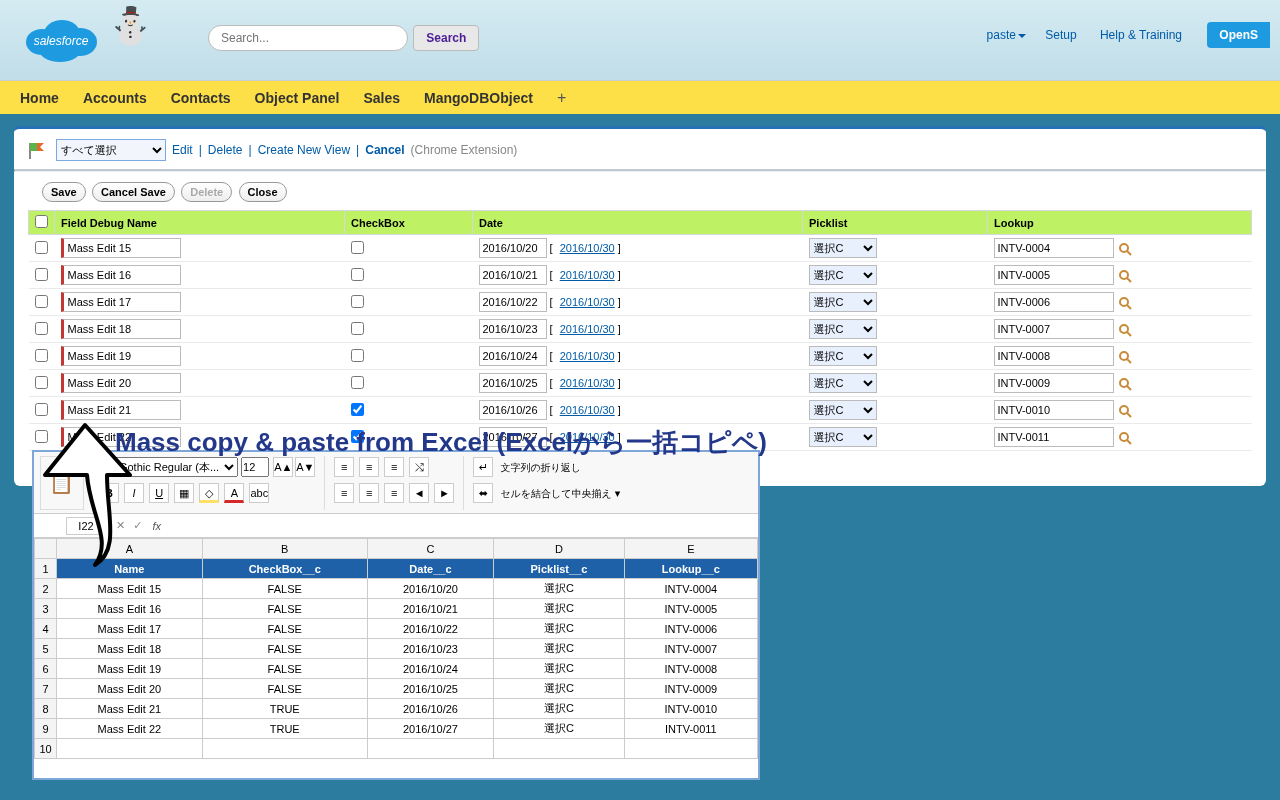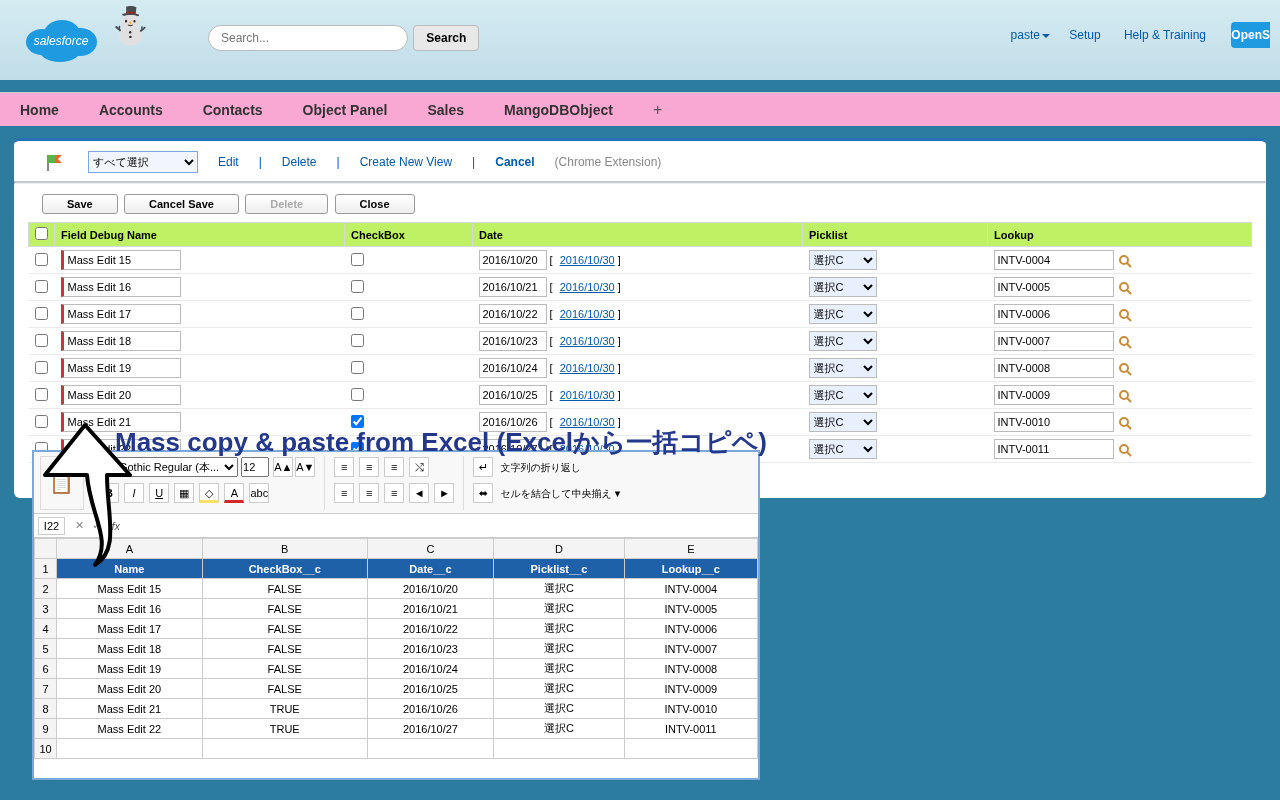--- a/index.html
+++ b/index.html
@@ -2,40 +2,40 @@
 <html><head>
 <meta charset="utf-8">
 <style>
 * { box-sizing: border-box; margin: 0; padding: 0; }
 body { font-family: Arial, Helvetica, sans-serif; font-size: 12px; background: linear-gradient(to bottom, #c0dde8 0%, #c0dde8 80px, #2c7ca0 80px, #2c7ca0 100%); width: 1280px; min-height: 800px; position: relative;overflow:hidden; }
 .header { height: 80px; background: linear-gradient(#d5ebf2,#c0dde8); position: relative; }
 .logo-cloud { position:absolute; left:22px; top:12px; }
 .snowman { position: absolute; left: 108px; top: 5px; font-size: 36px;}
 .search-box { position: absolute; left: 208px; top: 25px; }
 .search-box input { width: 200px; height: 26px; border: 1px solid #bbb; border-radius: 13px; padding: 0 12px; font-size: 12px; background:#fff; }
-.search-box button { height: 26px; padding: 0 12px; margin-left: 2px; background: #e8e8e8; border: 1px solid #bbb; border-radius: 4px; color: #000000; font-weight: bold; cursor: pointer; font-size:12px; }
+.search-box button { height: 26px; padding: 0 12px; margin-left: 2px; background: #e8e8e8; border: 1px solid #bbb; border-radius: 4px; color: #4c1d95; font-weight: bold; cursor: pointer; font-size:12px; }
 .top-links { position: absolute; right: 10px; top: 28px; font-size: 12px; }
 .top-links a { color: #015ba7; margin: 0 10px; cursor: pointer; }
 .top-links .user { color: #015ba7; margin-right:6px; display:inline-block;}
 .top-links .arrow-down { display:inline-block; width:0;height:0;border-left:4px solid transparent;border-right:4px solid transparent;border-top:4px solid #015ba7; vertical-align:middle;margin-left:2px;}
-.openbtn { background: #1e9be0; color:#fff; padding:6px 0; border-radius:4px 0 0 4px; font-weight:bold; margin-left:12px;}
-.tabs { background: #f9a8d4; height: 34px; display: flex; align-items: center; padding-left: 20px; gap: 40px; font-size: 14px; color: #333; border-top:1px solid #ccc; margin-top:12px;}
+.openbtn { background: #1e9be0; color:#fff; padding:6px 12px; border-radius:4px 0 0 4px; font-weight:bold; margin-left:12px;}
+.tabs { background: #fde047; height: 34px; display: flex; align-items: center; padding-left: 20px; gap: 24px; font-size: 14px; color: #333; border-top:1px solid #ccc; margin-top:0;}
 .tabs a { color: #333; cursor: pointer; font-weight:bold;}
 .tabs .plus { font-size: 16px; color:#555; cursor:pointer; }
 .panel { background: #fff; margin: 12px 14px 0 14px; border-radius: 6px; padding: 0 0 20px 0; min-height:360px; border-top:3px solid #2670b8;}
-.list-controls { padding: 10px 14px 8px 32px; display:flex; align-items:center; gap:20px; }
+.list-controls { padding: 10px 14px 8px 14px; display:flex; align-items:center; gap:6px; }
 .flag-icon { width: 22px; height: 18px; display: inline-block; }
 .list-select { border:1px solid #7ba8e3; background:#f2f6fc; height:22px; width:110px; font-size:11px; }
 .list-controls a { color: #015ba7; cursor: pointer; }
 .list-controls .sep { color: #015ba7; }
 .list-controls .cancel { color: #015ba7; font-weight: bold; }
 .list-controls .ext { color: #888; }
 .divider-line { border-top: 2px solid #bfc9d2; margin: 0; }
 .btn-row { padding: 10px 14px 8px 28px; }
-.btn-row button { padding: 3px 24px; margin-right: 3px; border: 1px solid #999; border-radius: 3px; background: linear-gradient(#fff,#eee); font-size: 11px; cursor: pointer; font-weight:bold;}
+.btn-row button { padding: 3px 8px; margin-right: 3px; border: 1px solid #999; border-radius: 10px; background: linear-gradient(#fff,#eee); font-size: 11px; cursor: pointer; font-weight:bold;}
 .btn-row button:disabled { color: #aaa; }
 .data-table { width: calc(100% - 28px); margin: 0 14px; border-collapse: collapse; }
 .data-table th { background: #bef264; border: 1px solid #d4dadc; text-align: left; padding: 4px 6px; font-size: 11px; font-weight:bold;}
 .data-table td { border-bottom: 1px solid #e8eaec; padding: 3px 6px; font-size: 11px; vertical-align:middle;}
 .data-table .chk-col { width: 26px; text-align:center;}
 .field-input { border: 1px solid #bbb; border-left: 3px solid #c23934; height: 20px; width: 120px; padding: 0 4px; font-size:11px;}
 .date-input { border:1px solid #bbb; height:20px; width:68px; font-size:11px; padding:0 3px;}
 .date-link { color:#015ba7; text-decoration:underline; cursor:pointer; margin-left:4px;}
 .pick-select { border:1px solid #bbb; height:20px; background:#e8f0fe; width:68px; font-size:11px;}
 .lookup-input { border:1px solid #bbb; height:20px; width:120px; font-size:11px; padding:0 3px;}
@@ -45,21 +45,21 @@
 .excel-window { position: absolute; top: 450px; left: 32px; width: 728px; height: 330px; background: #fff; border: 2px solid #7da7d9; z-index:5; font-size:11px;}
 .excel-toolbar { height: 62px; background: #f8f8f8; border-bottom: 1px solid #ccc; display:flex; align-items:flex-start; padding:4px 6px; position:relative;}
 .excel-paste { width:44px; height:54px; border:1px solid #ddd; margin-right:6px; display:flex; align-items:center; justify-content:center;font-size:20px; color:#c88b3a;}
 .excel-toolbar-section { border-right:1px solid #ddd; padding:0 8px; height:54px;}
 .excel-toolbar select, .excel-toolbar input.font-size { font-size:11px; height:20px;}
 .excel-toolbar .font-size{width:28px;}
 .excel-toolbar .fmt-btn { display:inline-block; width:20px; height:20px; border:1px solid #ccc; text-align:center; line-height:18px; margin:1px; background:#fff; cursor:pointer;font-size:11px;}
 .excel-toolbar .fmt-row { margin-top:4px;}
 .excel-toolbar .wrap-text { font-size:10px; display:inline-block; margin-left:6px;}
 .formula-bar { height:24px; border-bottom:1px solid #ccc; display:flex; align-items:center; padding:0 4px;}
-.formula-bar .cell-ref { width:27px; border:1px solid #ccc; height:18px; font-size:11px; text-align:center; margin-right:6px;}
+.formula-bar .cell-ref { width:40px; border:1px solid #ccc; height:18px; font-size:11px; text-align:center; margin-right:6px;margin-left:28px;}
 .formula-bar .tick-x { color:#888; margin:0 4px;}
 .formula-bar .fx { font-style:italic; margin:0 6px; color:#555;}
 .formula-bar .formula-input { border:none; flex:1; height:18px; font-size:11px;}
 .excel-grid { overflow:auto; }
 .excel-grid table { border-collapse:collapse; width:100%; }
 .excel-grid th, .excel-grid td { border:1px solid #ccc; font-size:11px; text-align:center; height:20px;}
 .excel-grid .col-head { background:#f4f4f4; font-weight:normal;}
 .excel-grid .row-head { background:#f4f4f4; width:22px; font-weight:normal;}
 .excel-grid .hdr-row td { background:#1f61a9; color:#fff; font-weight:bold;}
 </style>

